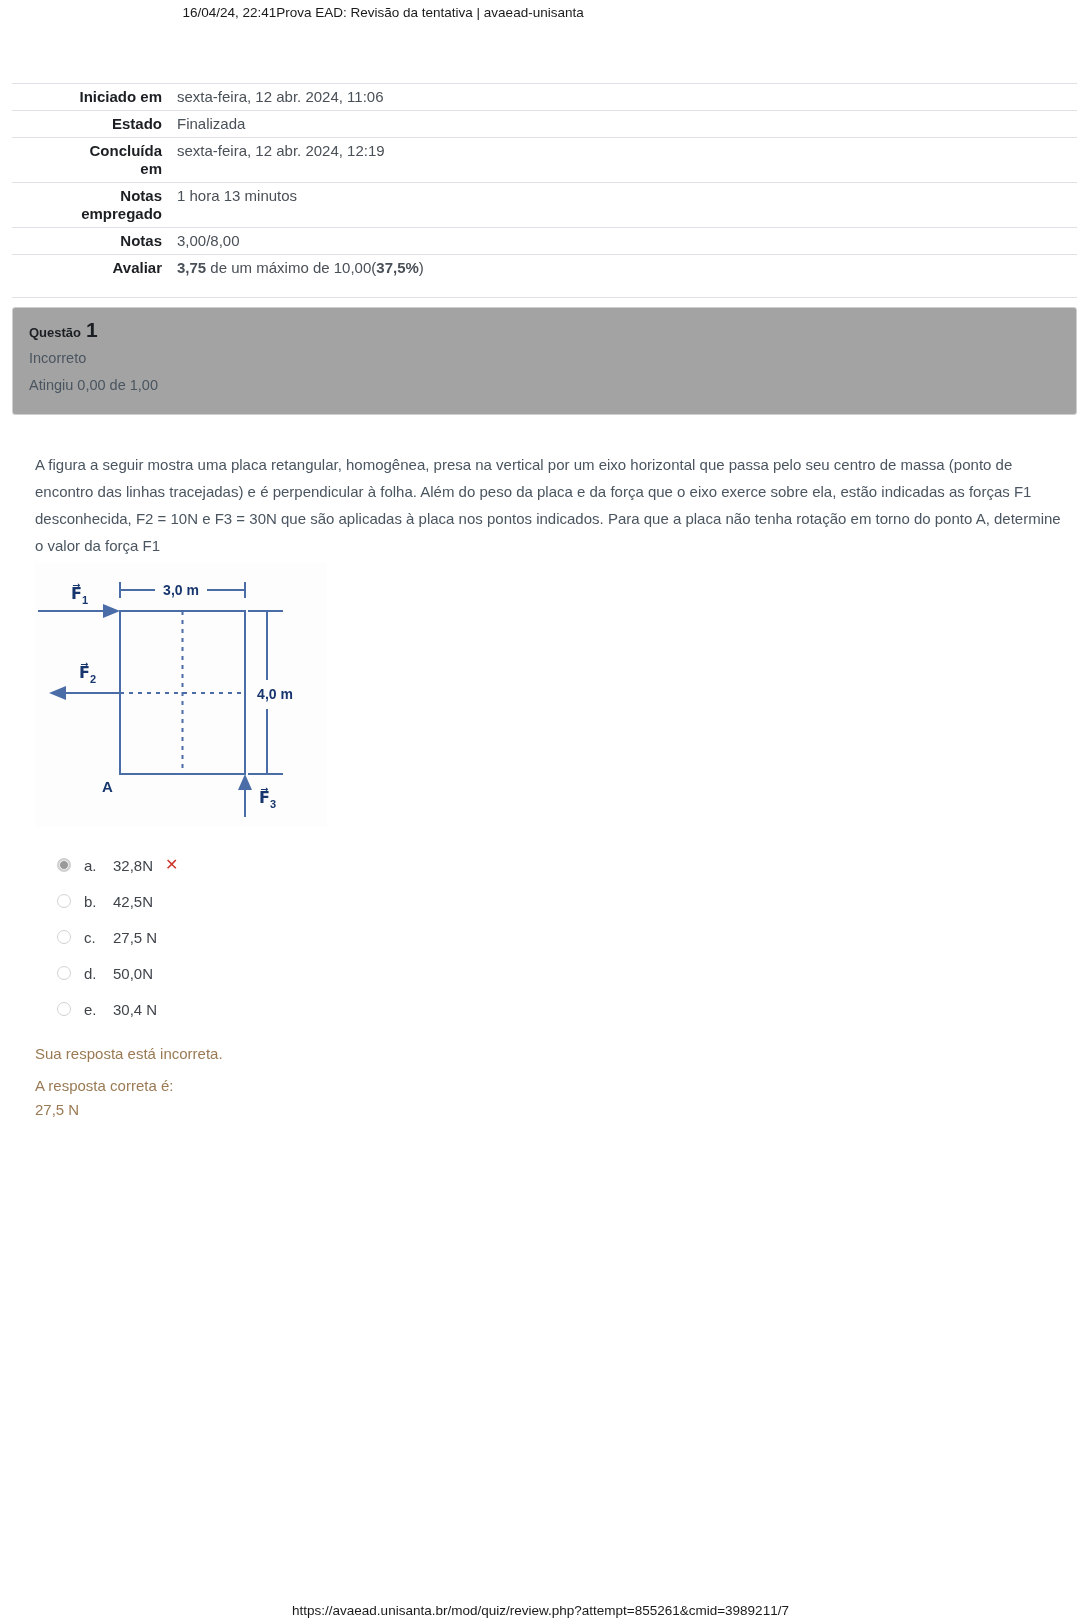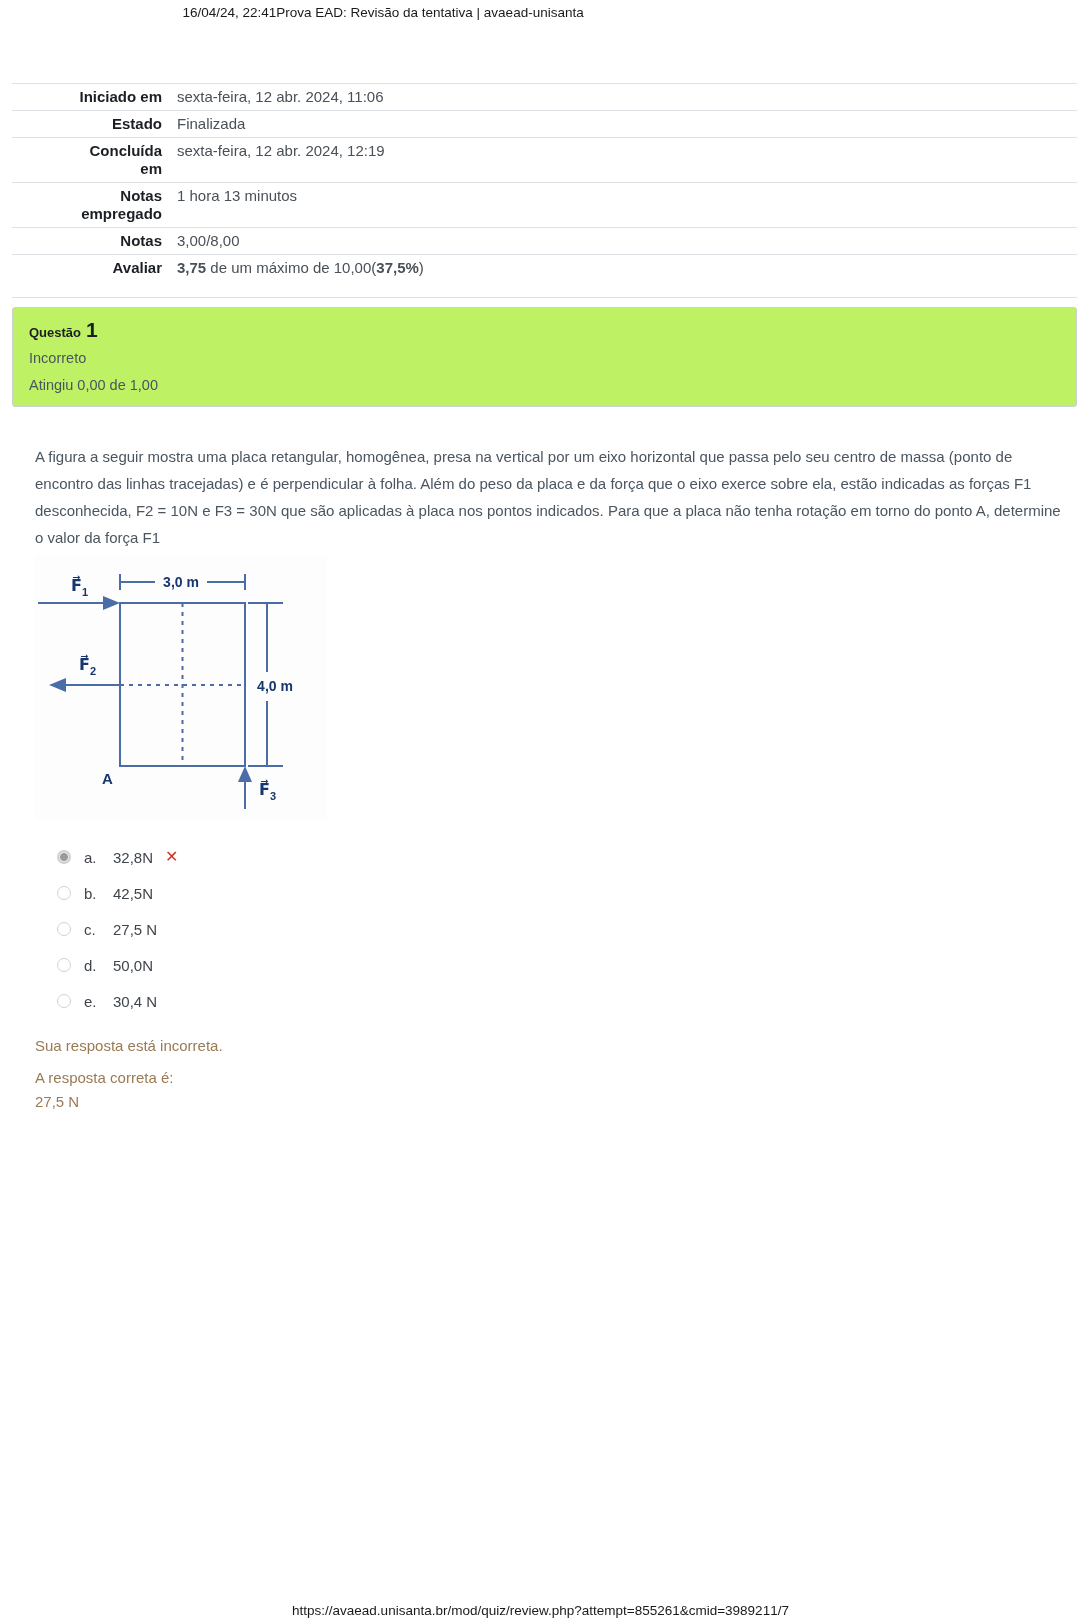--- a/index.html
+++ b/index.html
@@ -36,21 +36,21 @@
   table.summary td{border-top:1px solid var(--border);padding:4px 0;vertical-align:top;line-height:18px;}
   table.summary td.lbl{
     width:164px;text-align:right;font-weight:bold;color:var(--label);
     padding-right:14px;padding-left:54px;
   }
   table.summary td.val{color:var(--text);padding-left:1px;}
   .table-bottom-rule{border-top:1px solid var(--border);margin-top:16px;}
   
   .qbox{
     margin-top:9px;border:1px solid var(--boxborder);border-radius:3px;
-    padding:11px 16px 12px 16px;background:#bef264;
+    padding:11px 16px 20px 16px;background:#a3a3a3;
   }
   .qbox .qno{color:var(--label);font-size:13px;font-weight:bold;line-height:22px;}
   .qbox .qno .num{font-size:21px;font-weight:bold;margin-left:5px;}
   .qbox .qstate{margin-top:6px;font-size:14.5px;color:#4a5560;line-height:17px;}
   .qbox .qpoints{margin-top:10px;font-size:14.5px;color:#4a5560;line-height:17px;}
   
   .qtext{
     margin:36px 16px 0 23px;max-width:1032px;
     font-size:15px;line-height:27px;color:#4a5560;
   }

